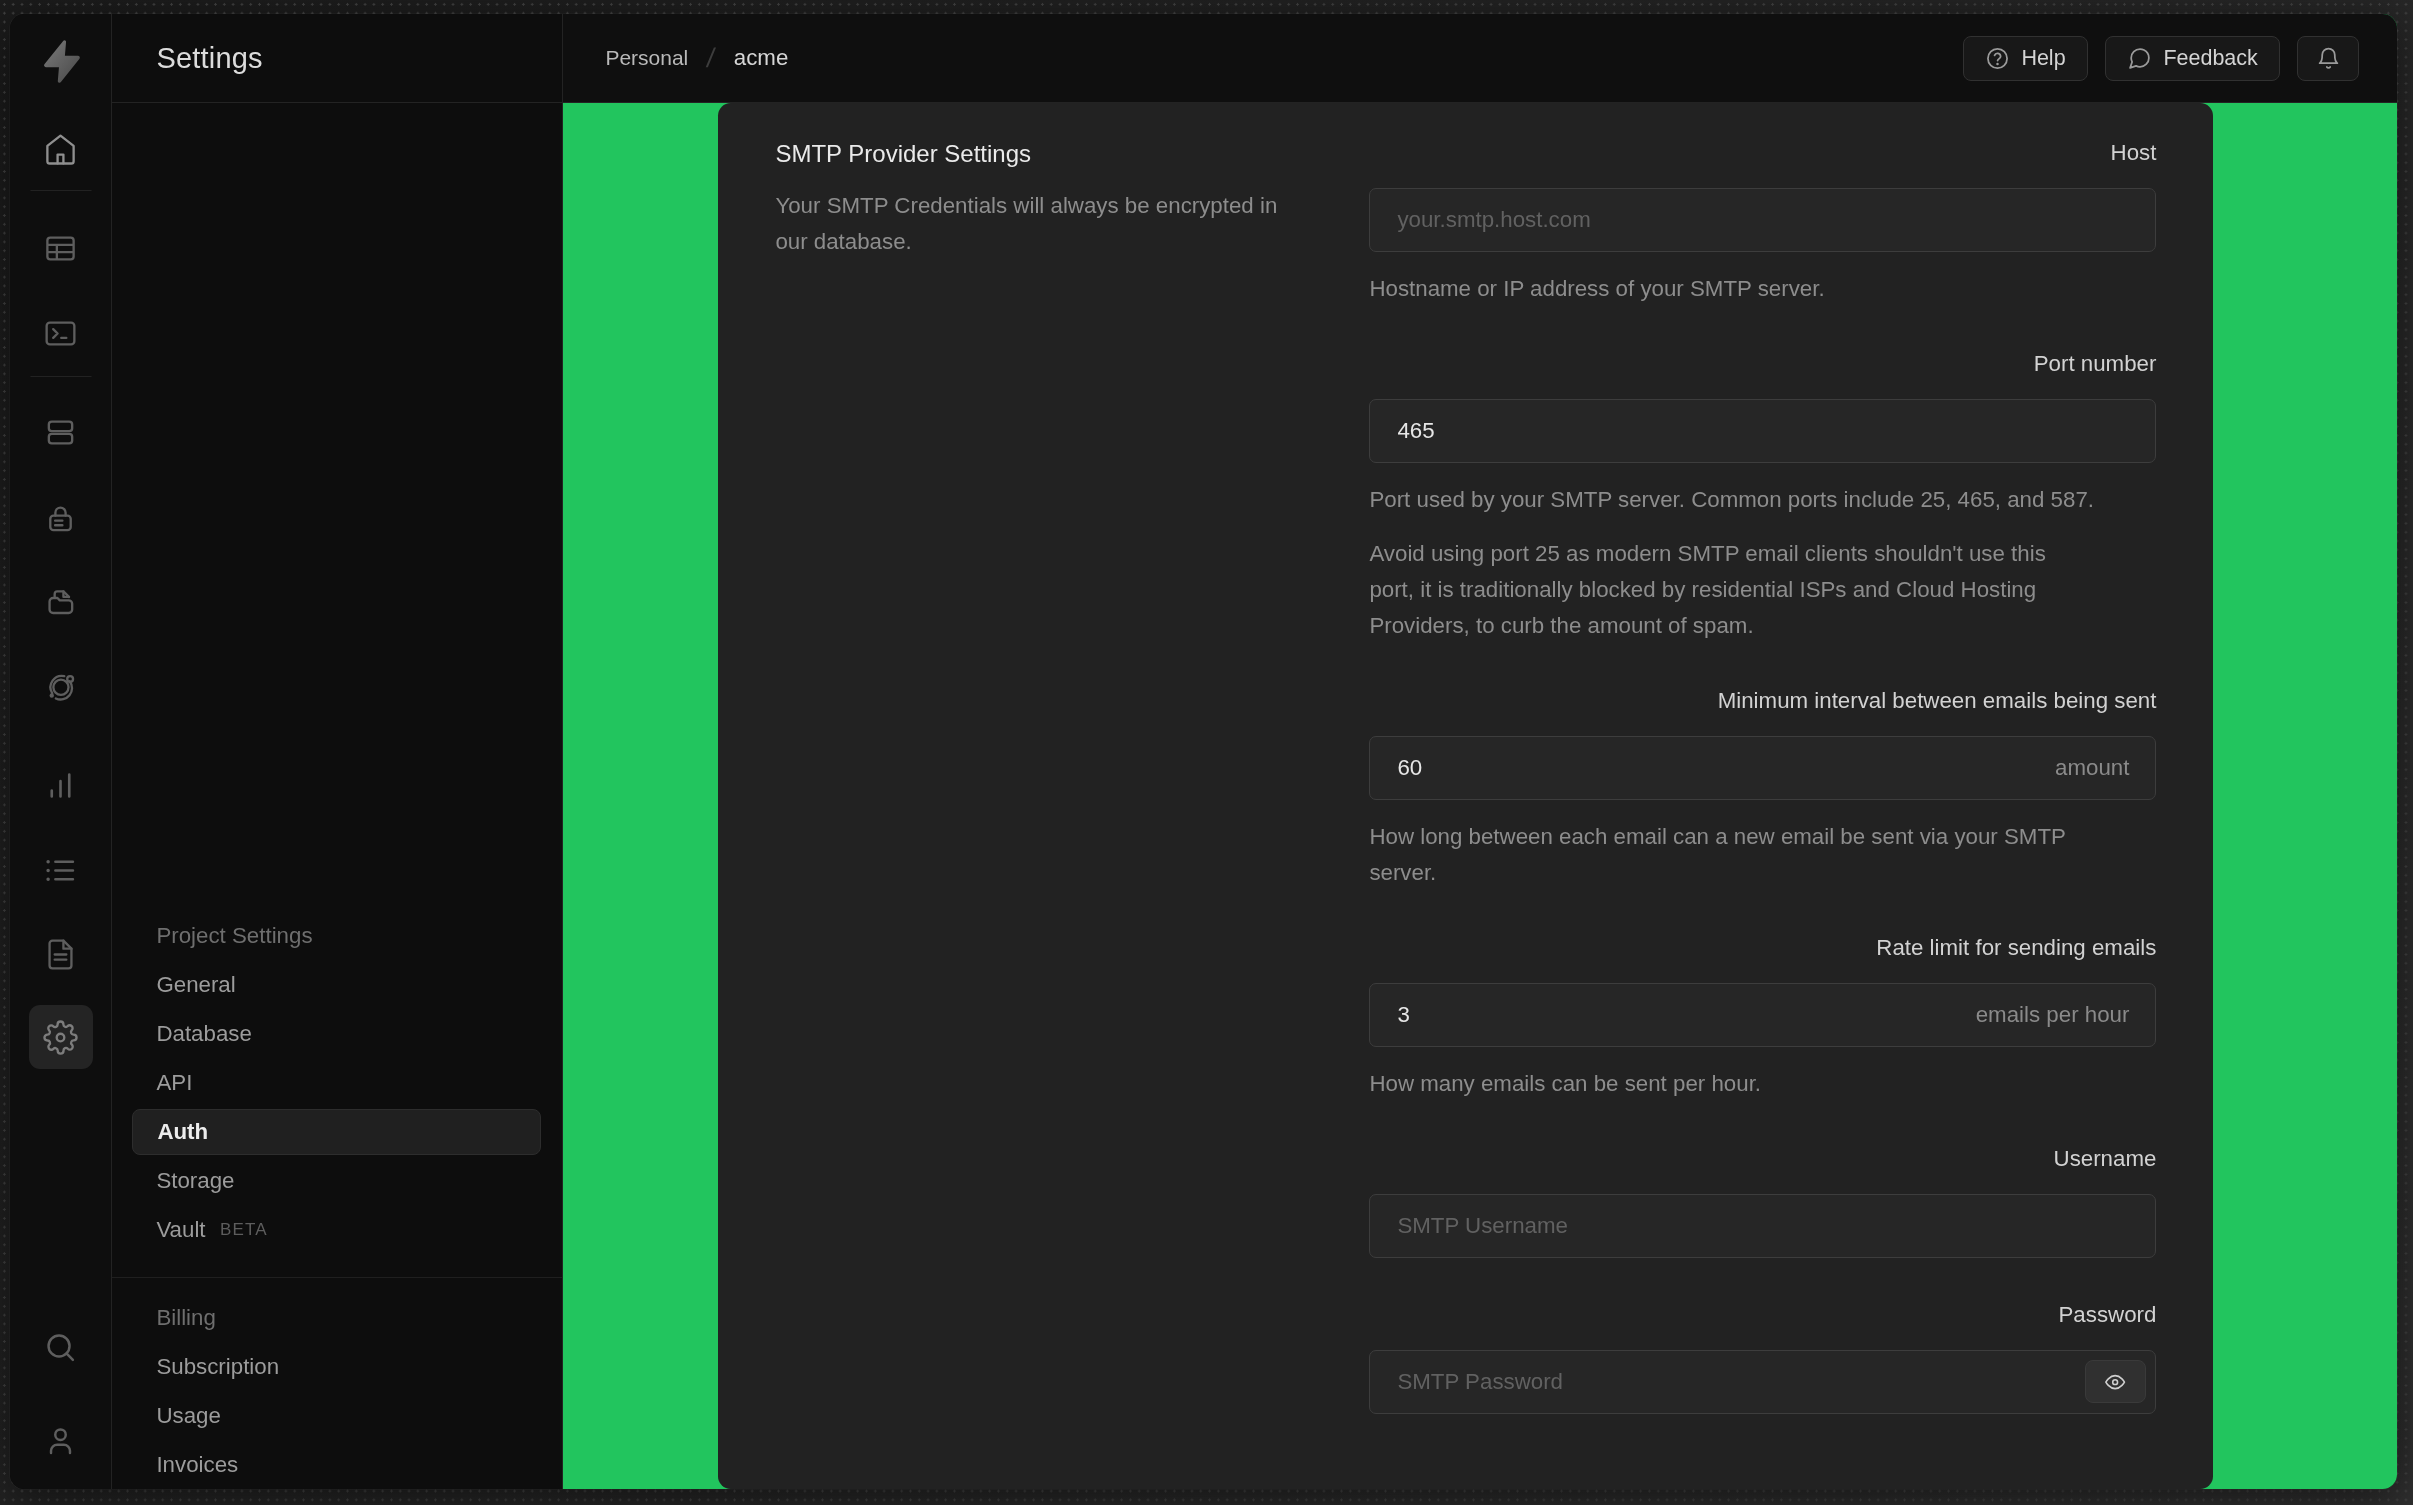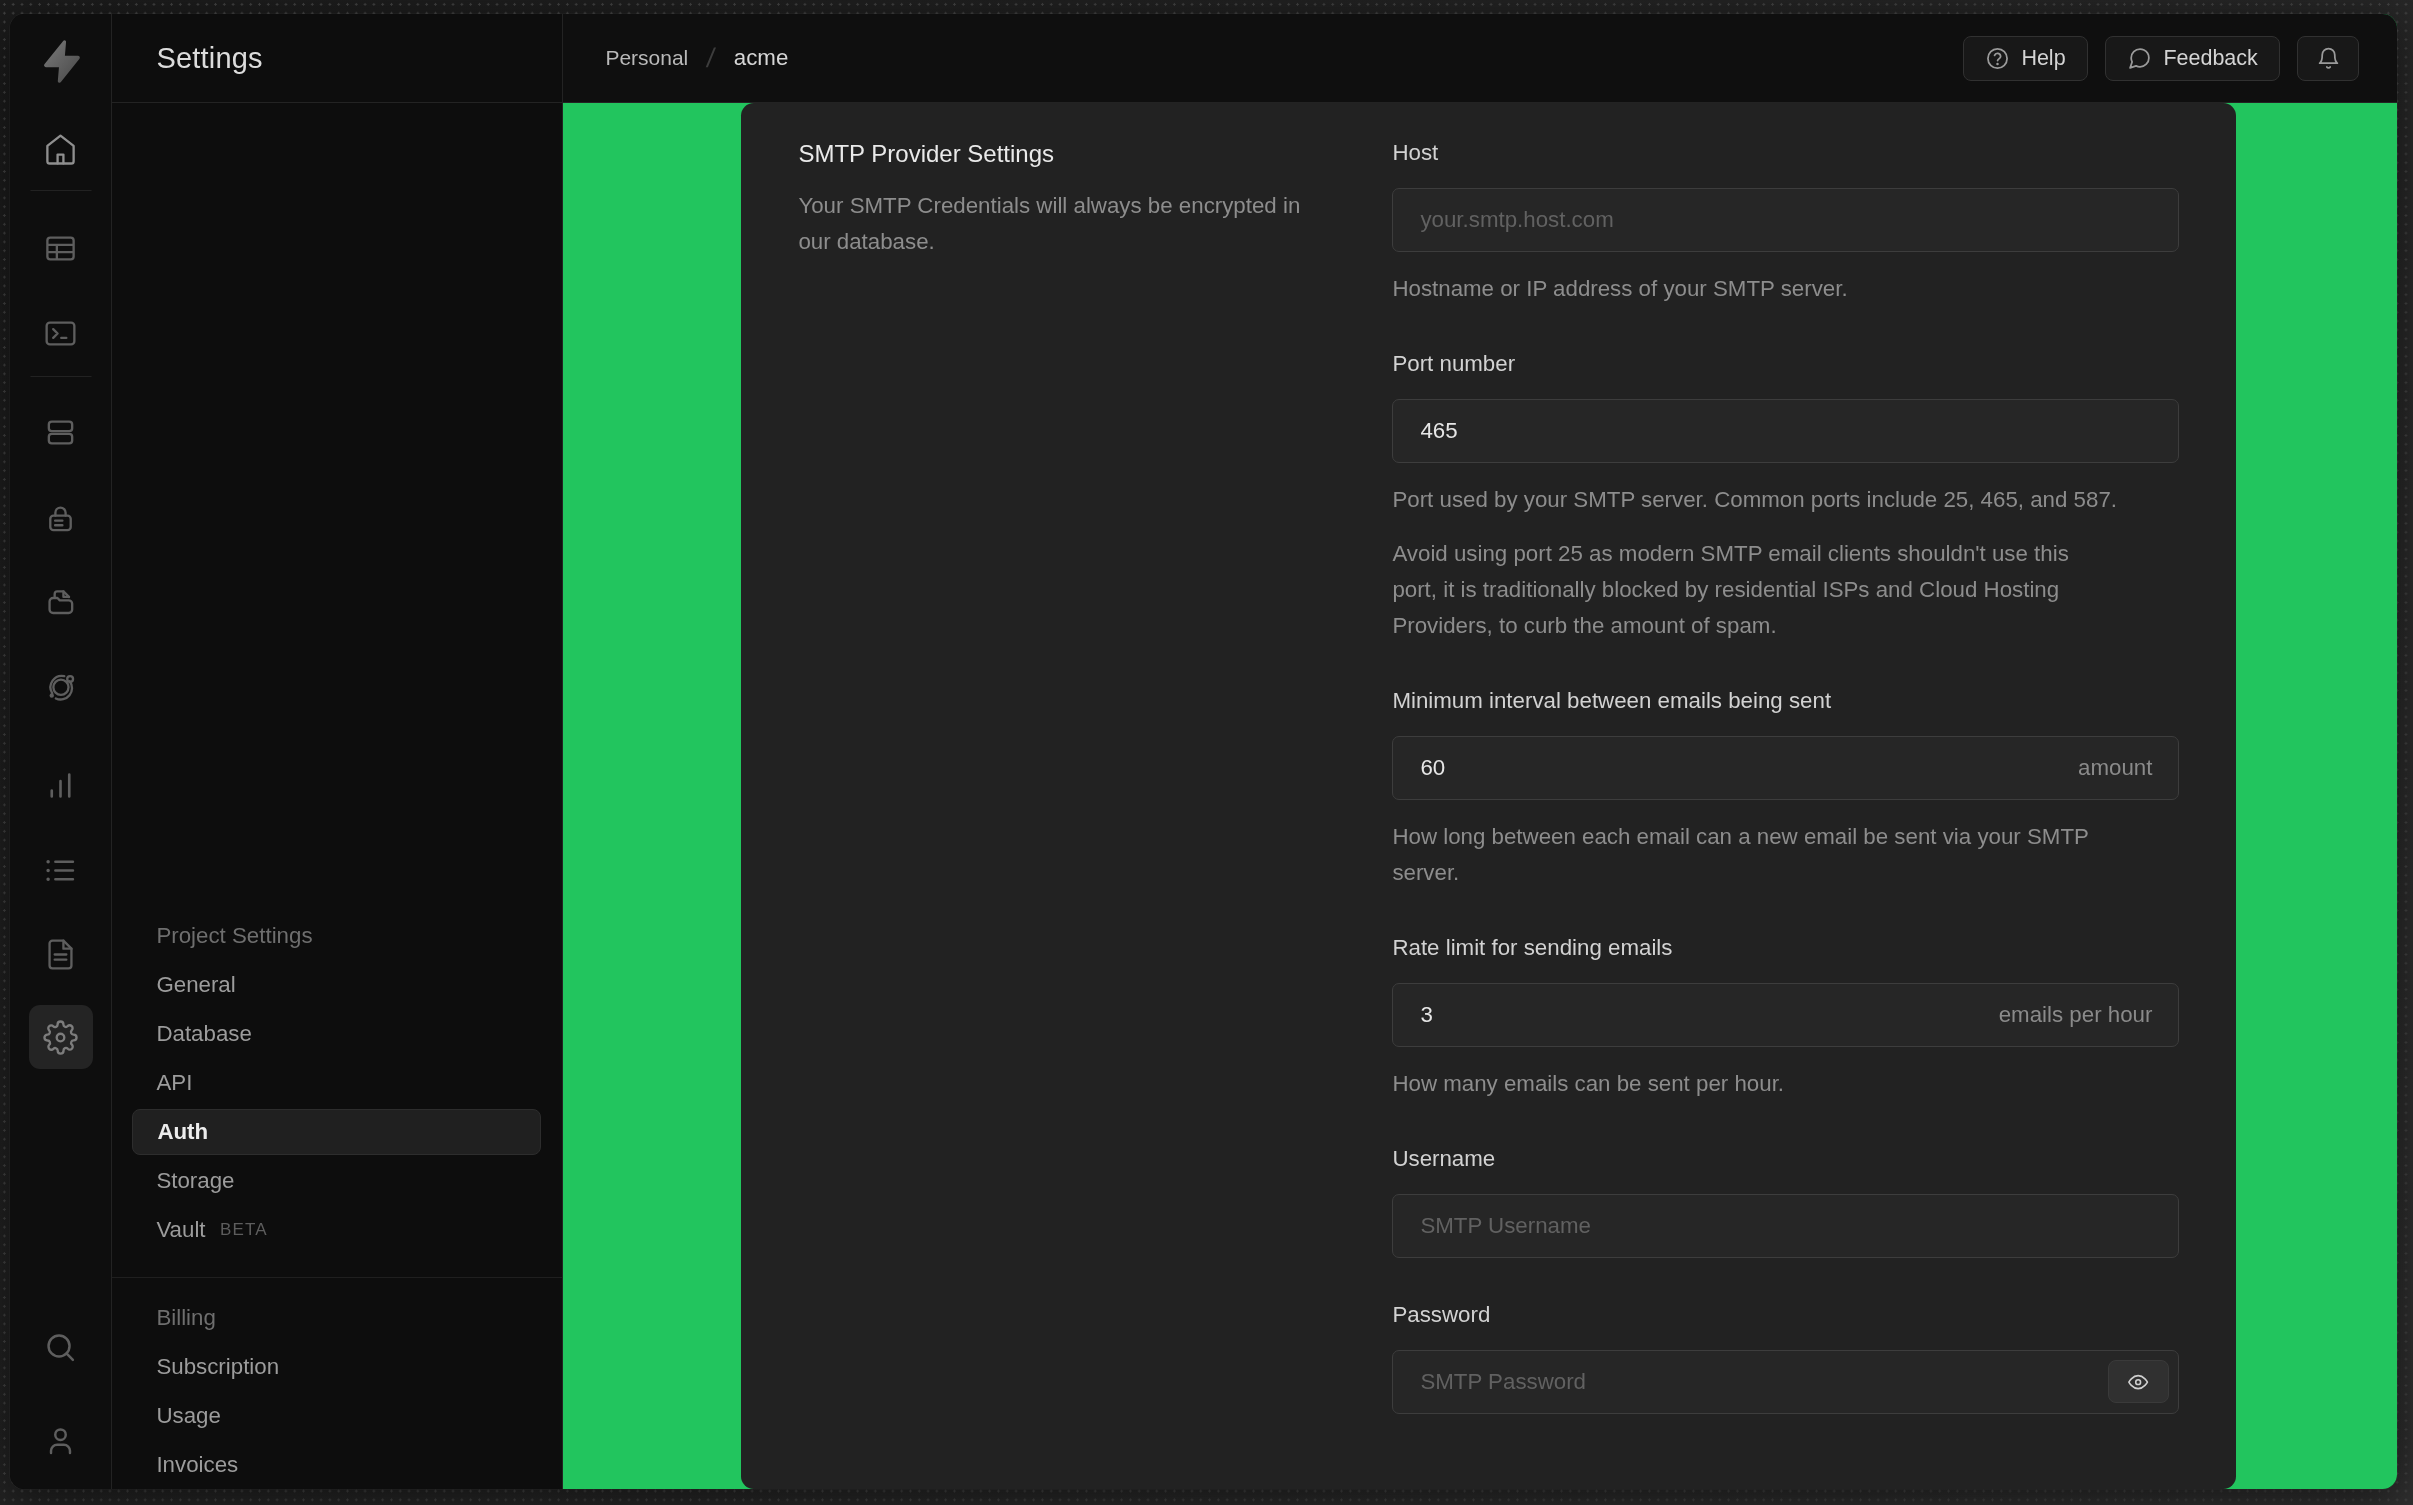--- a/index.html
+++ b/index.html
@@ -43,25 +43,25 @@
   .crumbs{ display:flex; align-items:center; gap:19px; font-size:21px;}
   .crumb{ color:#b9b9b9; cursor:pointer;}
   .crumb.current{ color:#d6d6d6; font-size:22.3px;}
   .crumb-slash{ color:#3d3d3d; font-size:27px; font-weight:300; transform:skewX(-8deg); }
   .header-actions{ margin-left:auto; display:flex; align-items:center; gap:17.6px;}
   .hbtn{ height:45px; display:flex; align-items:center; gap:11.2px; padding:0 21px; background:#181818; border:0.8px solid #313131; border-radius:8px; color:#d4d4d4; font-size:21.5px; cursor:pointer;}
   .hbtn svg{ width:25px; height:25px; color:#9a9a9a;}
   .hbtn.icon-only{ width:62px; padding:0; justify-content:center;}
   
   .content{ flex:1 1 auto; position:relative; }
-  .card{ position:absolute; left:178px; top:0; width:1495px; height:1386px; background:#222222; border-radius:12.8px; padding:35px 57px 0 57px; display:grid; grid-template-columns:594px 787px;}
+  .card{ position:absolute; left:155px; top:0; width:1495px; height:1386px; background:#222222; border-radius:12.8px; padding:35px 57px 0 57px; display:grid; grid-template-columns:594px 787px;}
   .card-left .card-title{ font-size:24px; font-weight:400; color:#eaeaea; line-height:32px;}
   .card-left .card-desc{ margin-top:17.6px; font-size:22.3px; line-height:36px; color:#8d8d8d; max-width:519px;}
   .form{ display:flex; flex-direction:column; gap:42px;}
-  .frow .flabel{ display:block; font-size:22.3px; line-height:29px; color:#d2d2d2;}
+  .frow .flabel{ display:block; font-size:22.3px; line-height:29px; color:#d2d2d2;text-align:right;}
   .input-wrap{ position:relative; margin-top:21px;}
   .tinput{
     width:787px; height:64px; background:#262626; border:0.8px solid #3d3d3d; border-radius:7px;
     padding:0 27px; font-size:22.3px; color:#e6e6e6; outline:none;
     font-family:"Liberation Sans","DejaVu Sans",sans-serif;
   }
   .tinput::placeholder{ color:#616161; }
   .suffix{ position:absolute; right:27px; top:0; height:64px; display:flex; align-items:center; font-size:22.3px; color:#8a8a8a; pointer-events:none;}
   .eye-btn{ position:absolute; right:10.4px; top:10.4px; width:61px; height:43px; background:#303030; border:0.8px solid #3a3a3a; border-radius:8px; display:flex; align-items:center; justify-content:center; color:#cfcfcf; cursor:pointer;}
   .eye-btn svg{ width:22.3px; height:22.3px;}

